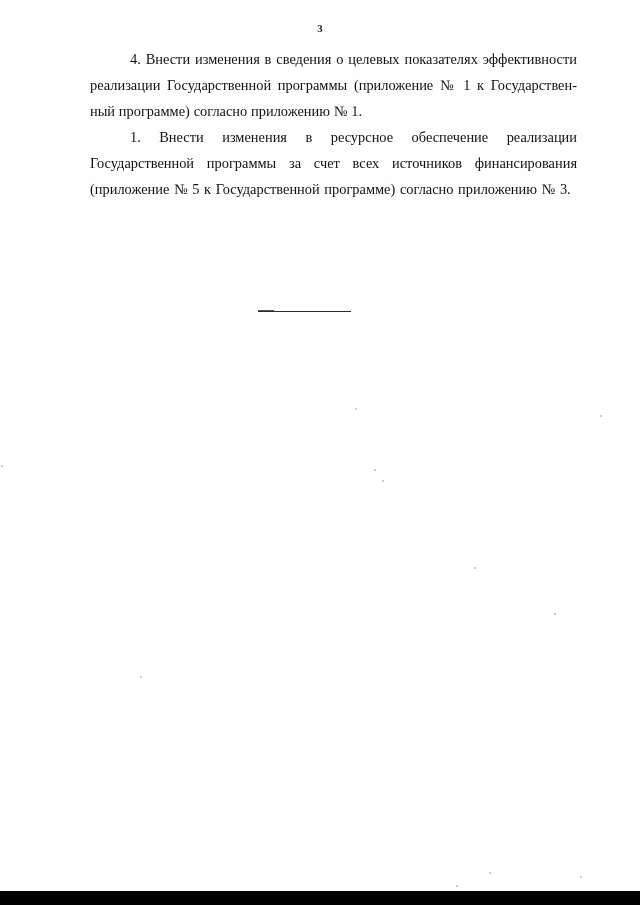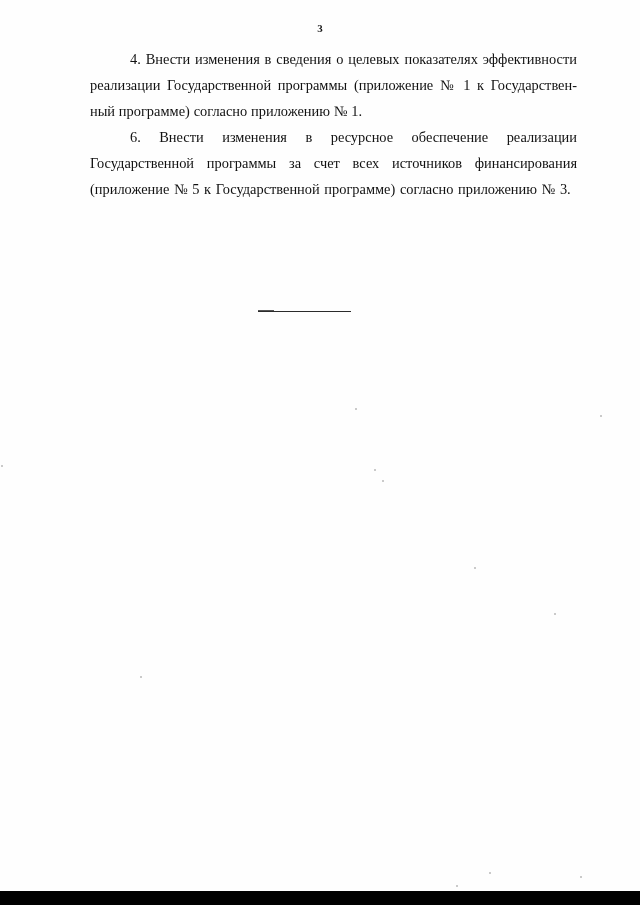--- a/index.html
+++ b/index.html
@@ -115,21 +115,21 @@
 
 <div class="page">
 
   <div class="page-number">3</div>
 
   <div class="body-text">
 
     <p class="para">4. Внести изменения в сведения о целевых показателях эффективности реализации Государственной программы (приложение № 1 к Государствен-ный программе) согласно приложению № 1.</p>
 
 
-    <p class="para para-wide">6. Внести изменения в ресурсное обеспечение реализации Государственной программы за счет всех источников финансирования (приложение № 5 к Государственной программе) согласно приложению № 3.</p>
+    <p class="para para-wide">1. Внести изменения в ресурсное обеспечение реализации Государственной программы за счет всех источников финансирования (приложение № 5 к Государственной программе) согласно приложению № 3.</p>
 
   </div>
 
   <div class="divider-wrap">
     <div class="divider"></div>
   </div>
 
   <div class="speck" style="left:355px; top:408px;"></div>
   <div class="speck" style="left:600px; top:415px;"></div>
   <div class="speck" style="left:1px;   top:465px;"></div>

